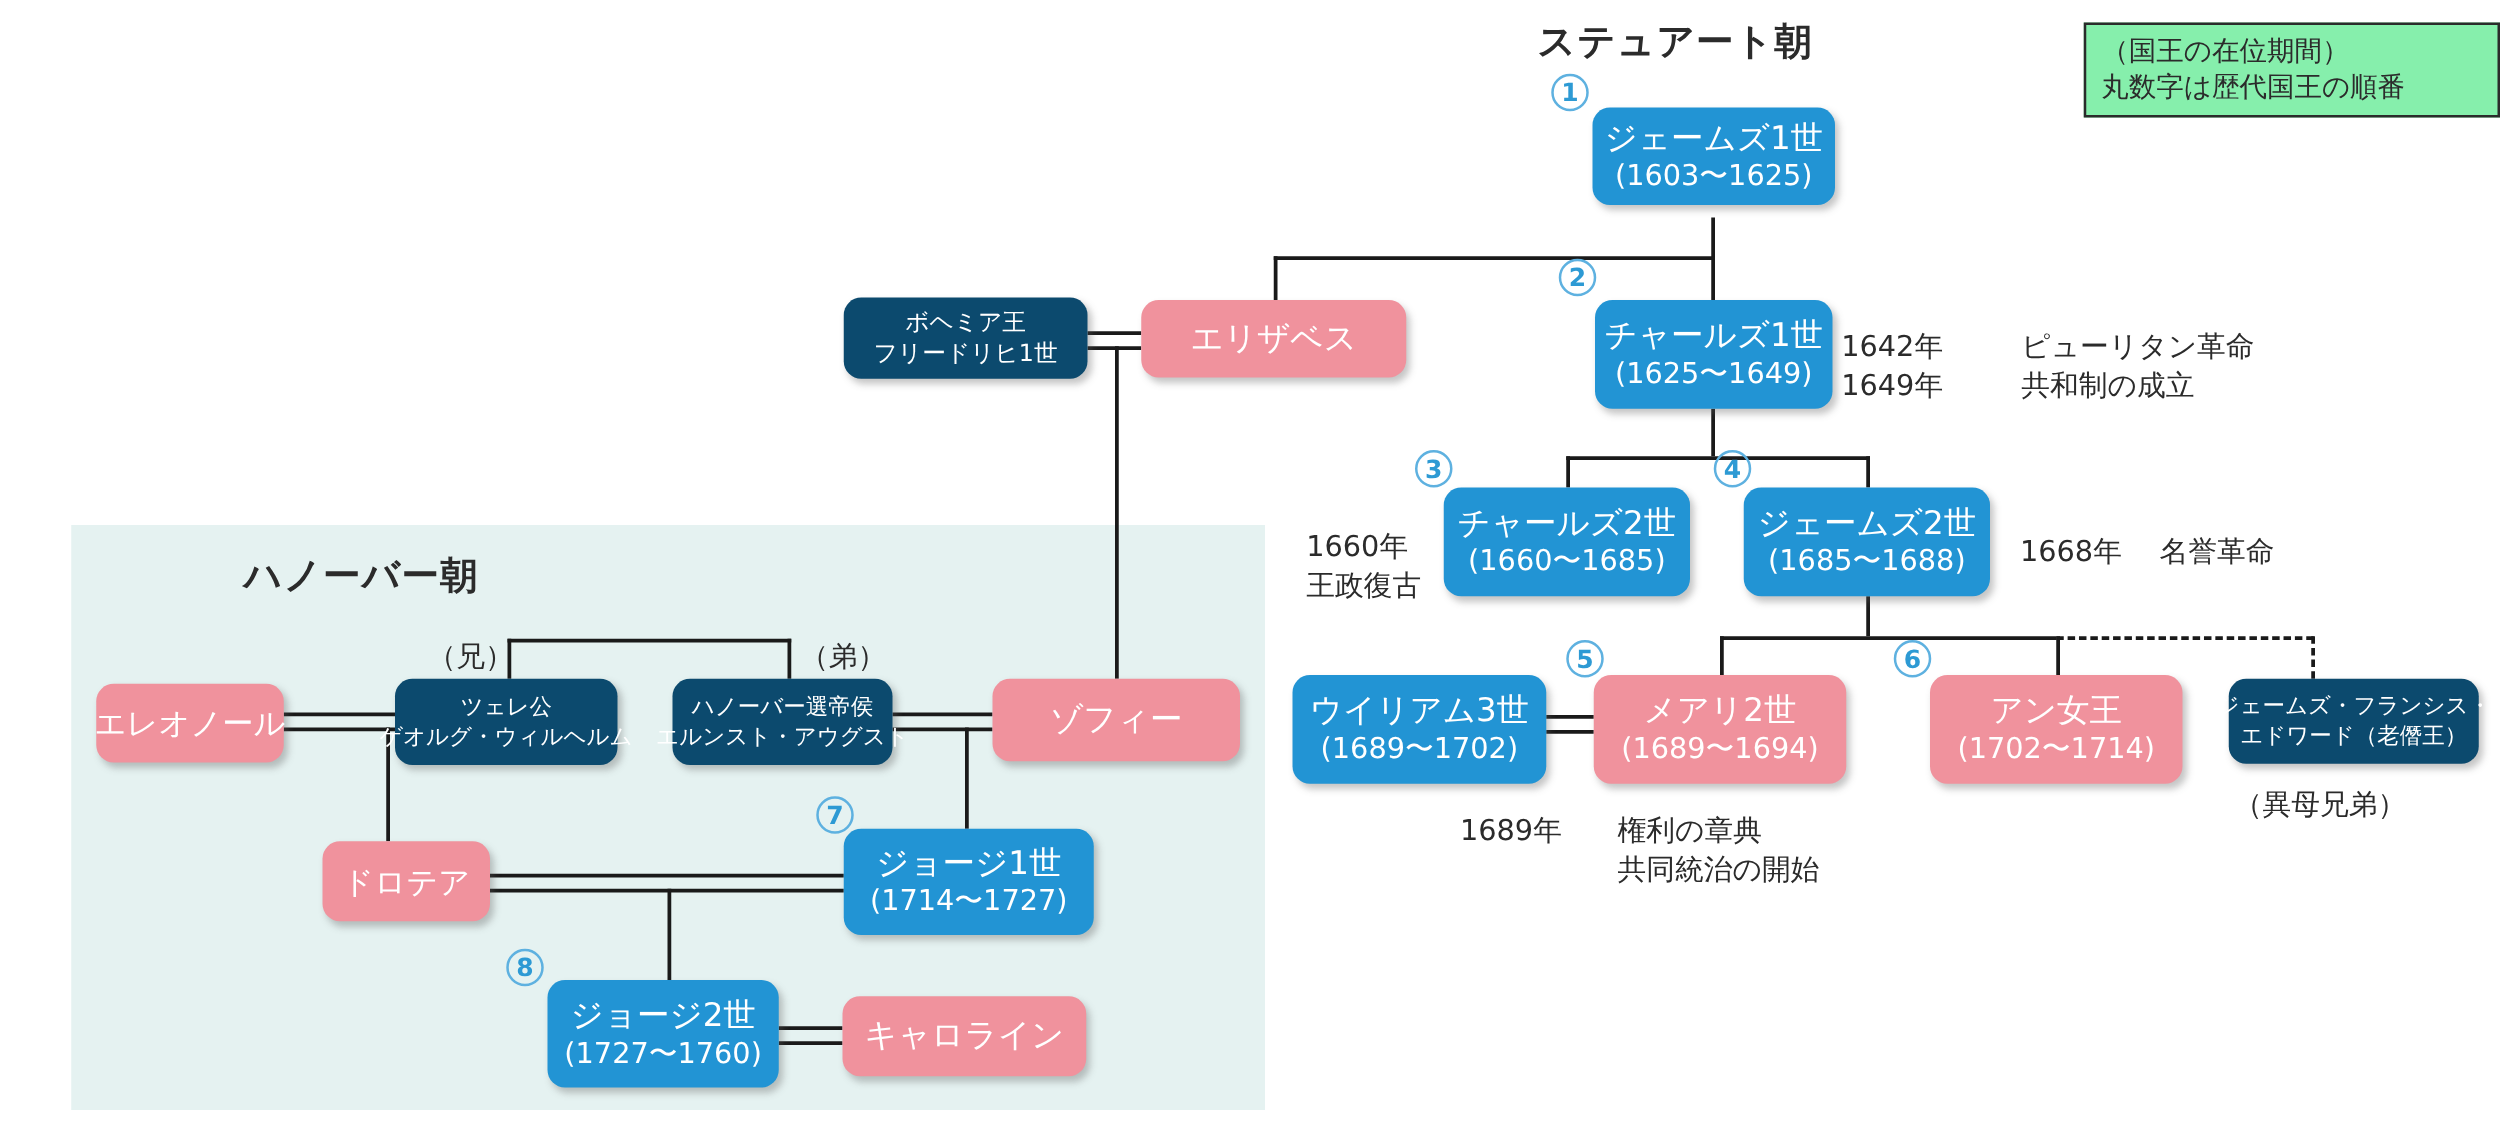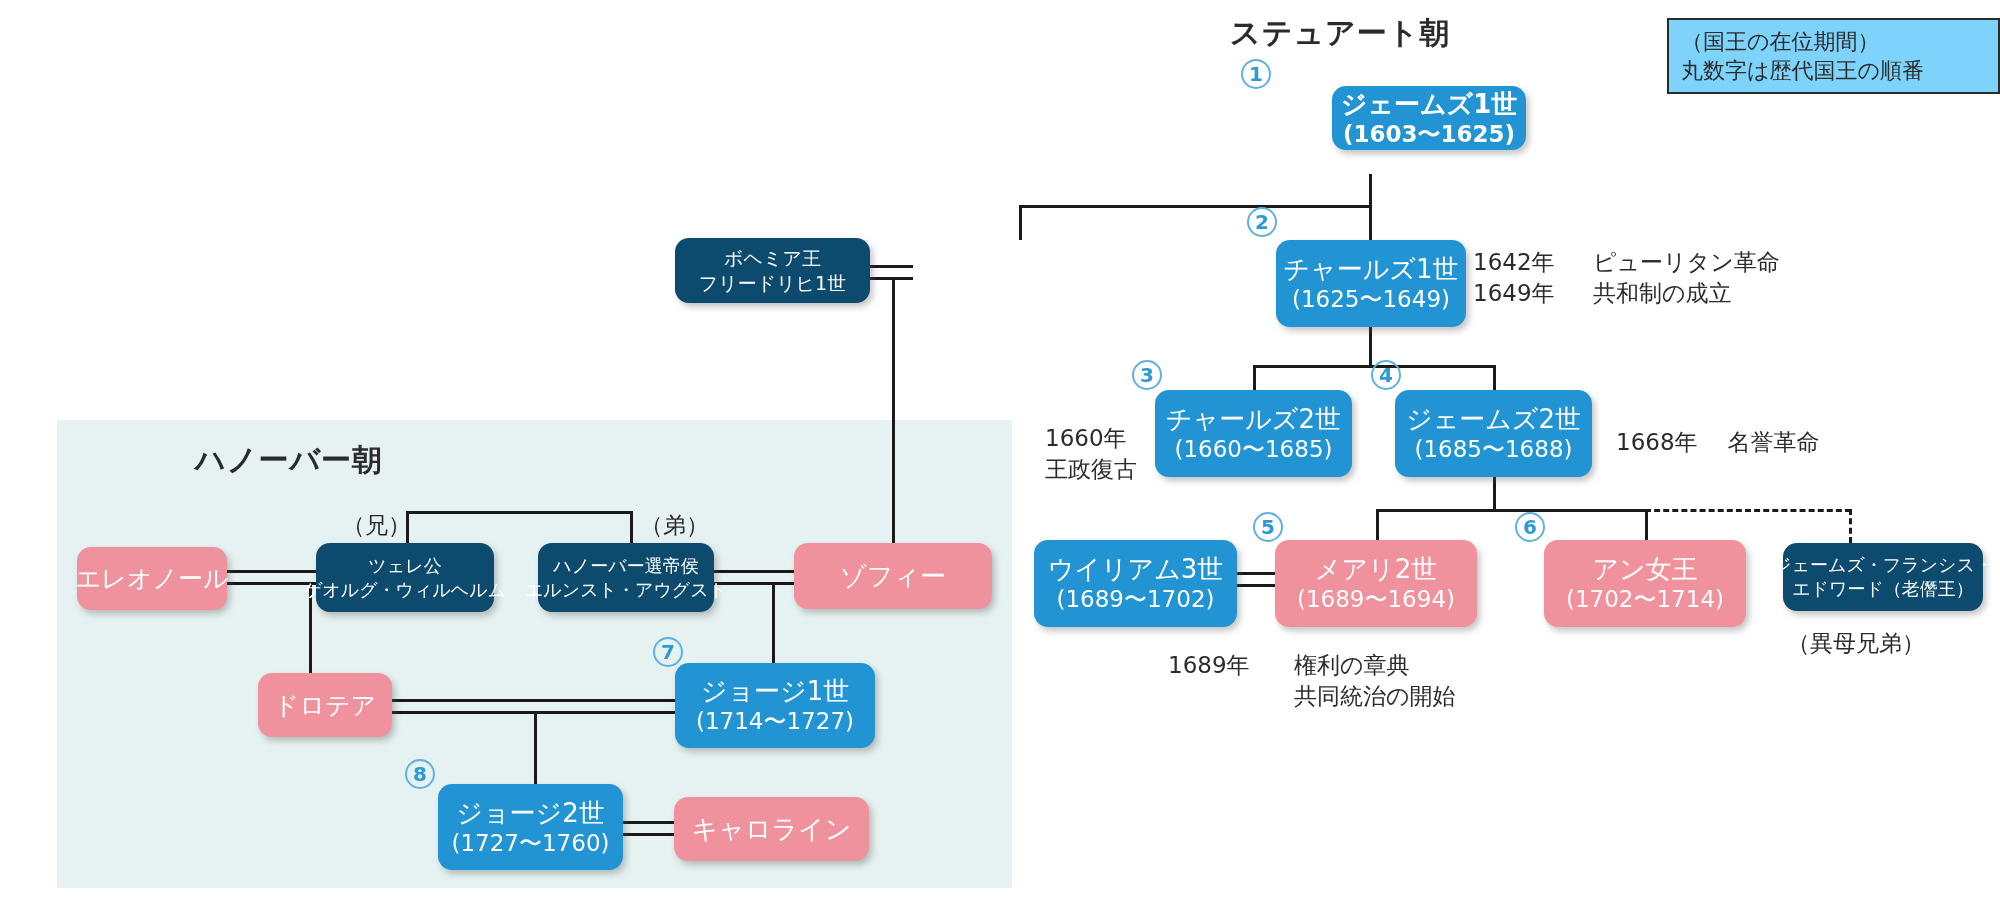--- a/index.html
+++ b/index.html
@@ -4,21 +4,21 @@
 <style>
   html,body{margin:0;padding:0;background:#fff;}
   .stage{
     position:relative;width:2000px;height:917px;background:#ffffff;
     font-family:"DejaVu Sans","Liberation Sans",sans-serif;
     color:#2b2b2b;overflow:hidden;
   }
   .section-title{position:absolute;font-size:30px;font-weight:bold;color:#2b2b2b;letter-spacing:1px;white-space:nowrap;}
   .legend{
     position:absolute;left:1667px;top:18px;width:333px;height:76px;box-sizing:border-box;
-    border:2.5px solid #2b2b2b;background:#7dd3fc;padding:7px 12px;
+    border:2.5px solid #2b2b2b;background:#86efac;padding:7px 12px;
     font-size:22px;line-height:29px;white-space:nowrap;
   }
   .hanover-bg{position:absolute;left:57px;top:420px;width:955px;height:468px;background:#e5f2f1;}
   .node{
     position:absolute;border-radius:14px;color:#ffffff;
     display:flex;flex-direction:column;align-items:center;justify-content:center;
     text-align:center;box-shadow:3px 4px 6px rgba(90,90,90,.35);
     white-space:nowrap;
   }
   .blue{background:#2294d4;}
@@ -32,21 +32,21 @@
     position:absolute;width:30px;height:30px;border-radius:50%;
     border:2.5px solid #5eb1e0;color:#2d9ad4;background:transparent;
     display:flex;align-items:center;justify-content:center;
     font-size:20px;font-weight:bold;box-sizing:border-box;
   }
   .hl{position:absolute;height:3px;background:#1a1a1a;}
   .vl{position:absolute;width:3px;background:#1a1a1a;}
   .hl.dash{background:none;height:0;border-top:3px dashed #1a1a1a;}
   .vl.dash{background:none;width:0;border-left:3px dashed #1a1a1a;}
   .ann{position:absolute;font-size:23px;line-height:31px;color:#2b2b2b;white-space:nowrap;}
-  .ann-grid{display:grid;grid-template-columns:100px auto;column-gap:20px;}
+  .ann-grid{display:grid;grid-template-columns:100px auto;column-gap:44px;margin-top:16px;}
   .rel-label{position:absolute;font-size:23px;color:#2b2b2b;white-space:nowrap;}
 </style>
 </head>
 <body>
 
 <div class="stage">
 
   <div class="hanover-bg"></div>
 
   <div class="section-title" style="left:1230px;top:13px;">ステュアート朝</div>
@@ -101,30 +101,33 @@
 
   <div class="onum" style="left:1241px;top:59px;">1</div>
   <div class="onum" style="left:1247px;top:207px;">2</div>
   <div class="onum" style="left:1132px;top:360px;">3</div>
   <div class="onum" style="left:1371px;top:360px;">4</div>
   <div class="onum" style="left:1253px;top:512px;">5</div>
   <div class="onum" style="left:1515px;top:512px;">6</div>
   <div class="onum" style="left:653px;top:637px;">7</div>
   <div class="onum" style="left:405px;top:759px;">8</div>
 
-  <div class="node blue" style="left:1332px;top:86px;width:194px;height:64px;font-weight:bold;">
+  <div class="node blue" style="left:1274px;top:86px;width:194px;height:78px;">
     <div class="nm">ジェームズ1世</div>
     <div class="dt">(1603〜1625)</div>
   </div>
 
   <div class="node tan" style="left:675px;top:238px;width:195px;height:65px;">
     <div class="sm2">ボヘミア王</div>
     <div class="sm2">フリードリヒ1世</div>
   </div>
 
+  <div class="node pink" style="left:913px;top:240px;width:212px;height:62px;">
+    <div class="nm">エリザベス</div>
+  </div>
 
   <div class="node blue" style="left:1276px;top:240px;width:190px;height:87px;">
     <div class="nm">チャールズ1世</div>
     <div class="dt">(1625〜1649)</div>
   </div>
 
   <div class="node blue" style="left:1155px;top:390px;width:197px;height:87px;">
     <div class="nm">チャールズ2世</div>
     <div class="dt">(1660〜1685)</div>
   </div>

